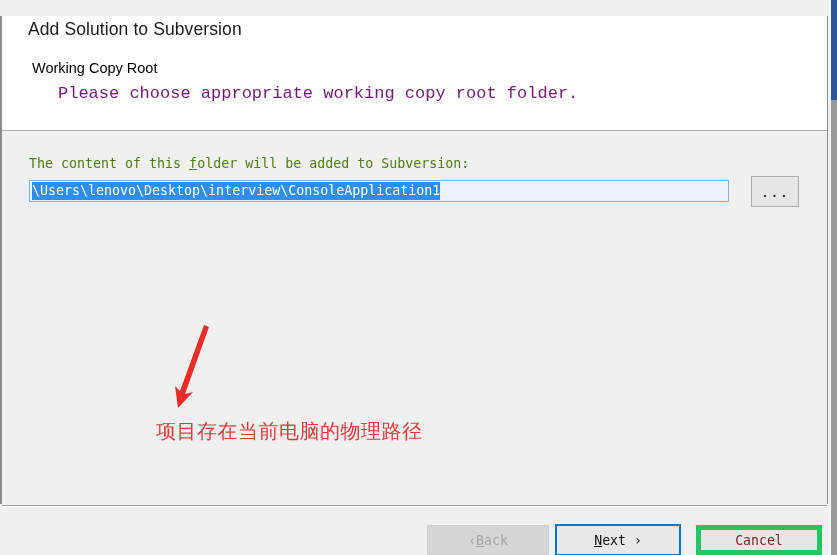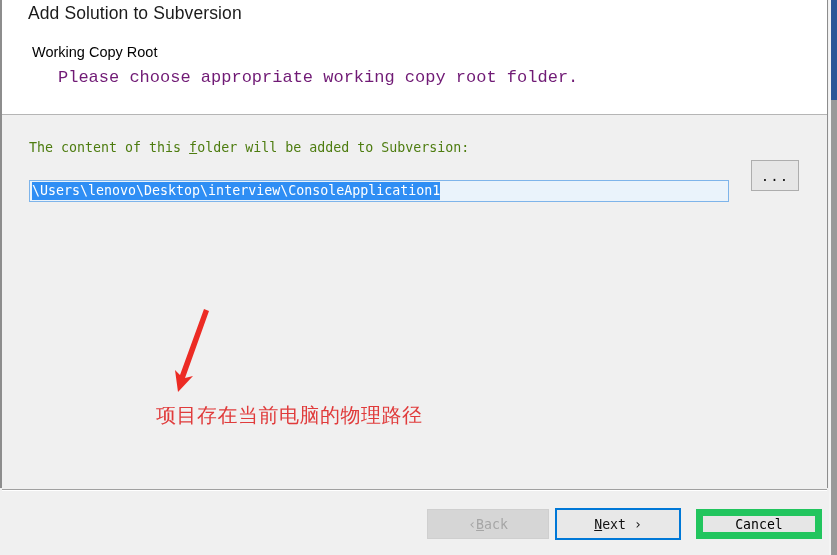--- a/index.html
+++ b/index.html
@@ -40,21 +40,21 @@
     right: 0;
     width: 6px;
     height: 455px;
     background: #9a9a9a;
   }
 
   
   .dialog {
     position: absolute;
     left: 0;
-    top: 0;
+    top: 16px;
     width: 828px;
     height: 488px;
     background: #f0f0f0;
     border-left: 2px solid #8d8d8d;
     border-right: 1px solid #8d8d8d;
     box-sizing: border-box;
   }
 
   
   .header {
@@ -125,21 +125,20 @@
     width: 700px;
     height: 22px;
     background: #eaf3fb;
     border: 1px solid #7eb4ea;
     box-sizing: border-box;
     overflow: hidden;
     display: flex;
     align-items: center;
     padding: 0 2px;
     cursor: text;
-    margin-top: 16px;
   }
   .path-text {
     font-family: "DejaVu Sans Mono", "Liberation Mono", monospace;
     font-size: 13.3px;
     color: #ffffff;
     background: #2f8ef4;
     white-space: pre;
     line-height: 18px;
   }
 
@@ -223,22 +222,22 @@
     height: 32px;
     background: #e8e8e8;
     border: 2px solid #0078d7;
     color: #111111;
   }
   .btn-cancel {
     left: 694px;
     top: 393px;
     width: 126px;
     background: #e6e6e6;
-    border: 7px solid #22c55e;
-    color: #000000;
+    border: 5px solid #22c55e;
+    color: #7f1d1d;
   }
 </style>
 </head>
 <body>
 
 <div id="app">
 
   <div class="bg-window-strip">
     <div class="bg-window-accent"></div>
     <div class="bg-window-accent2"></div>

